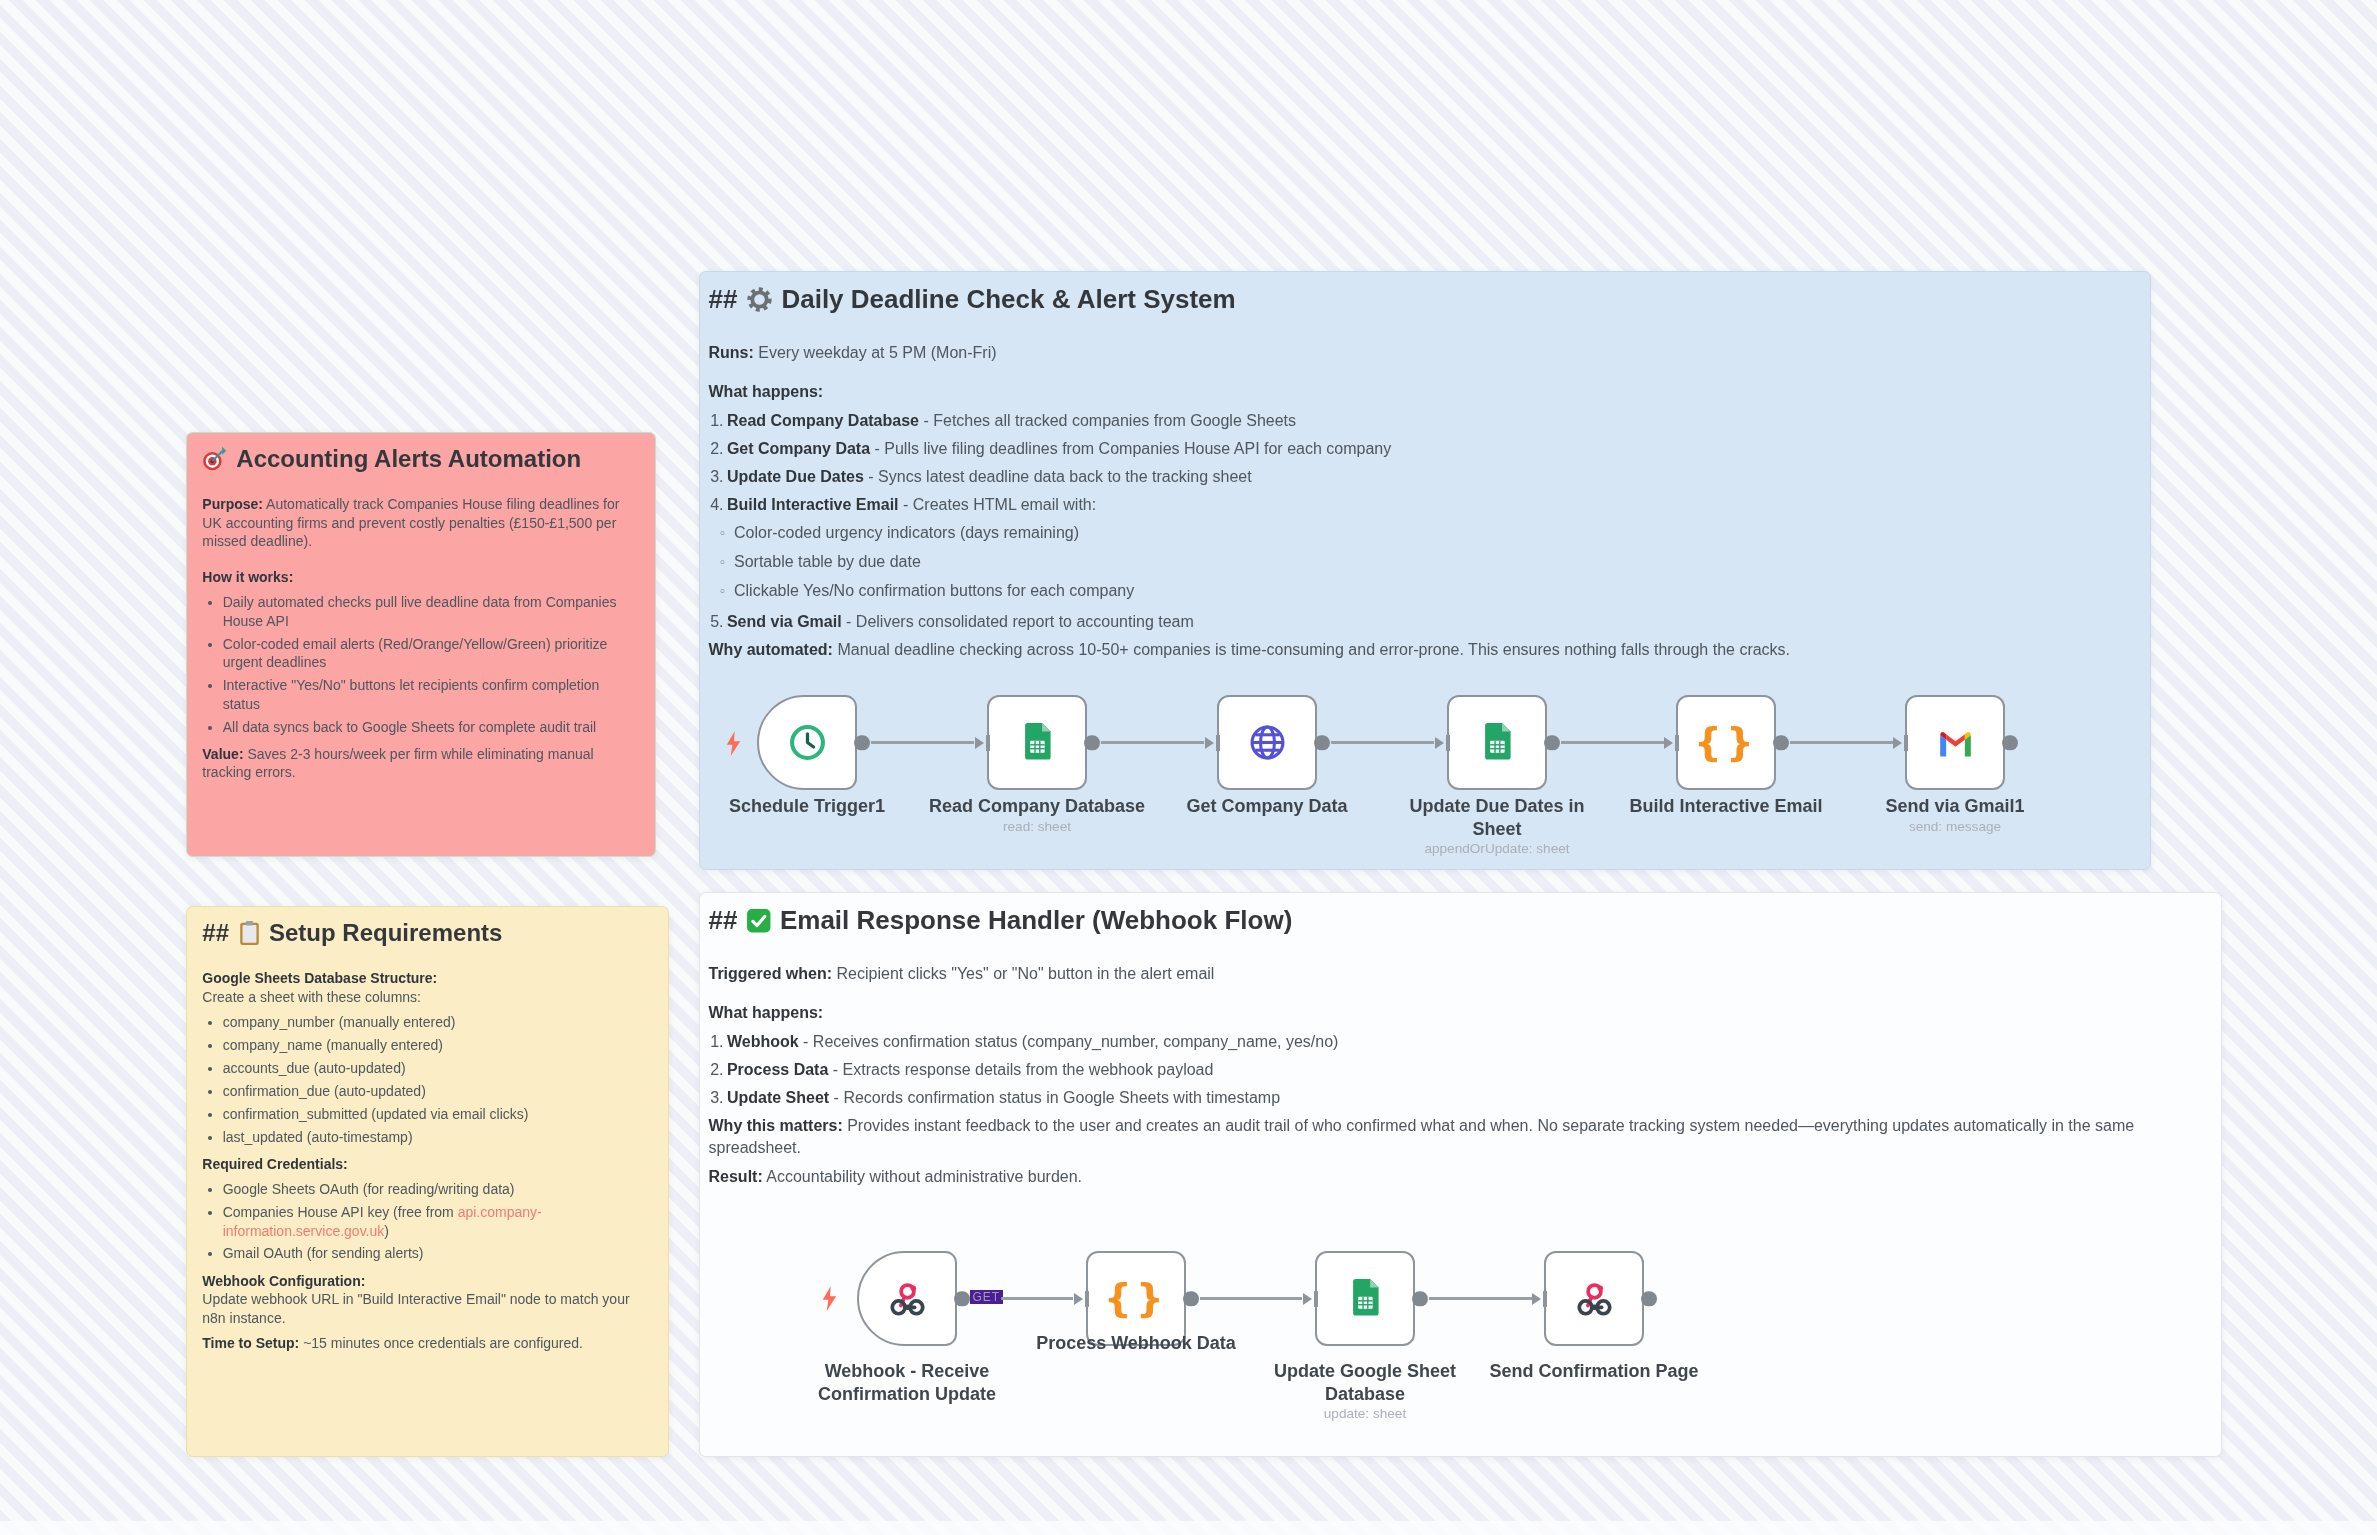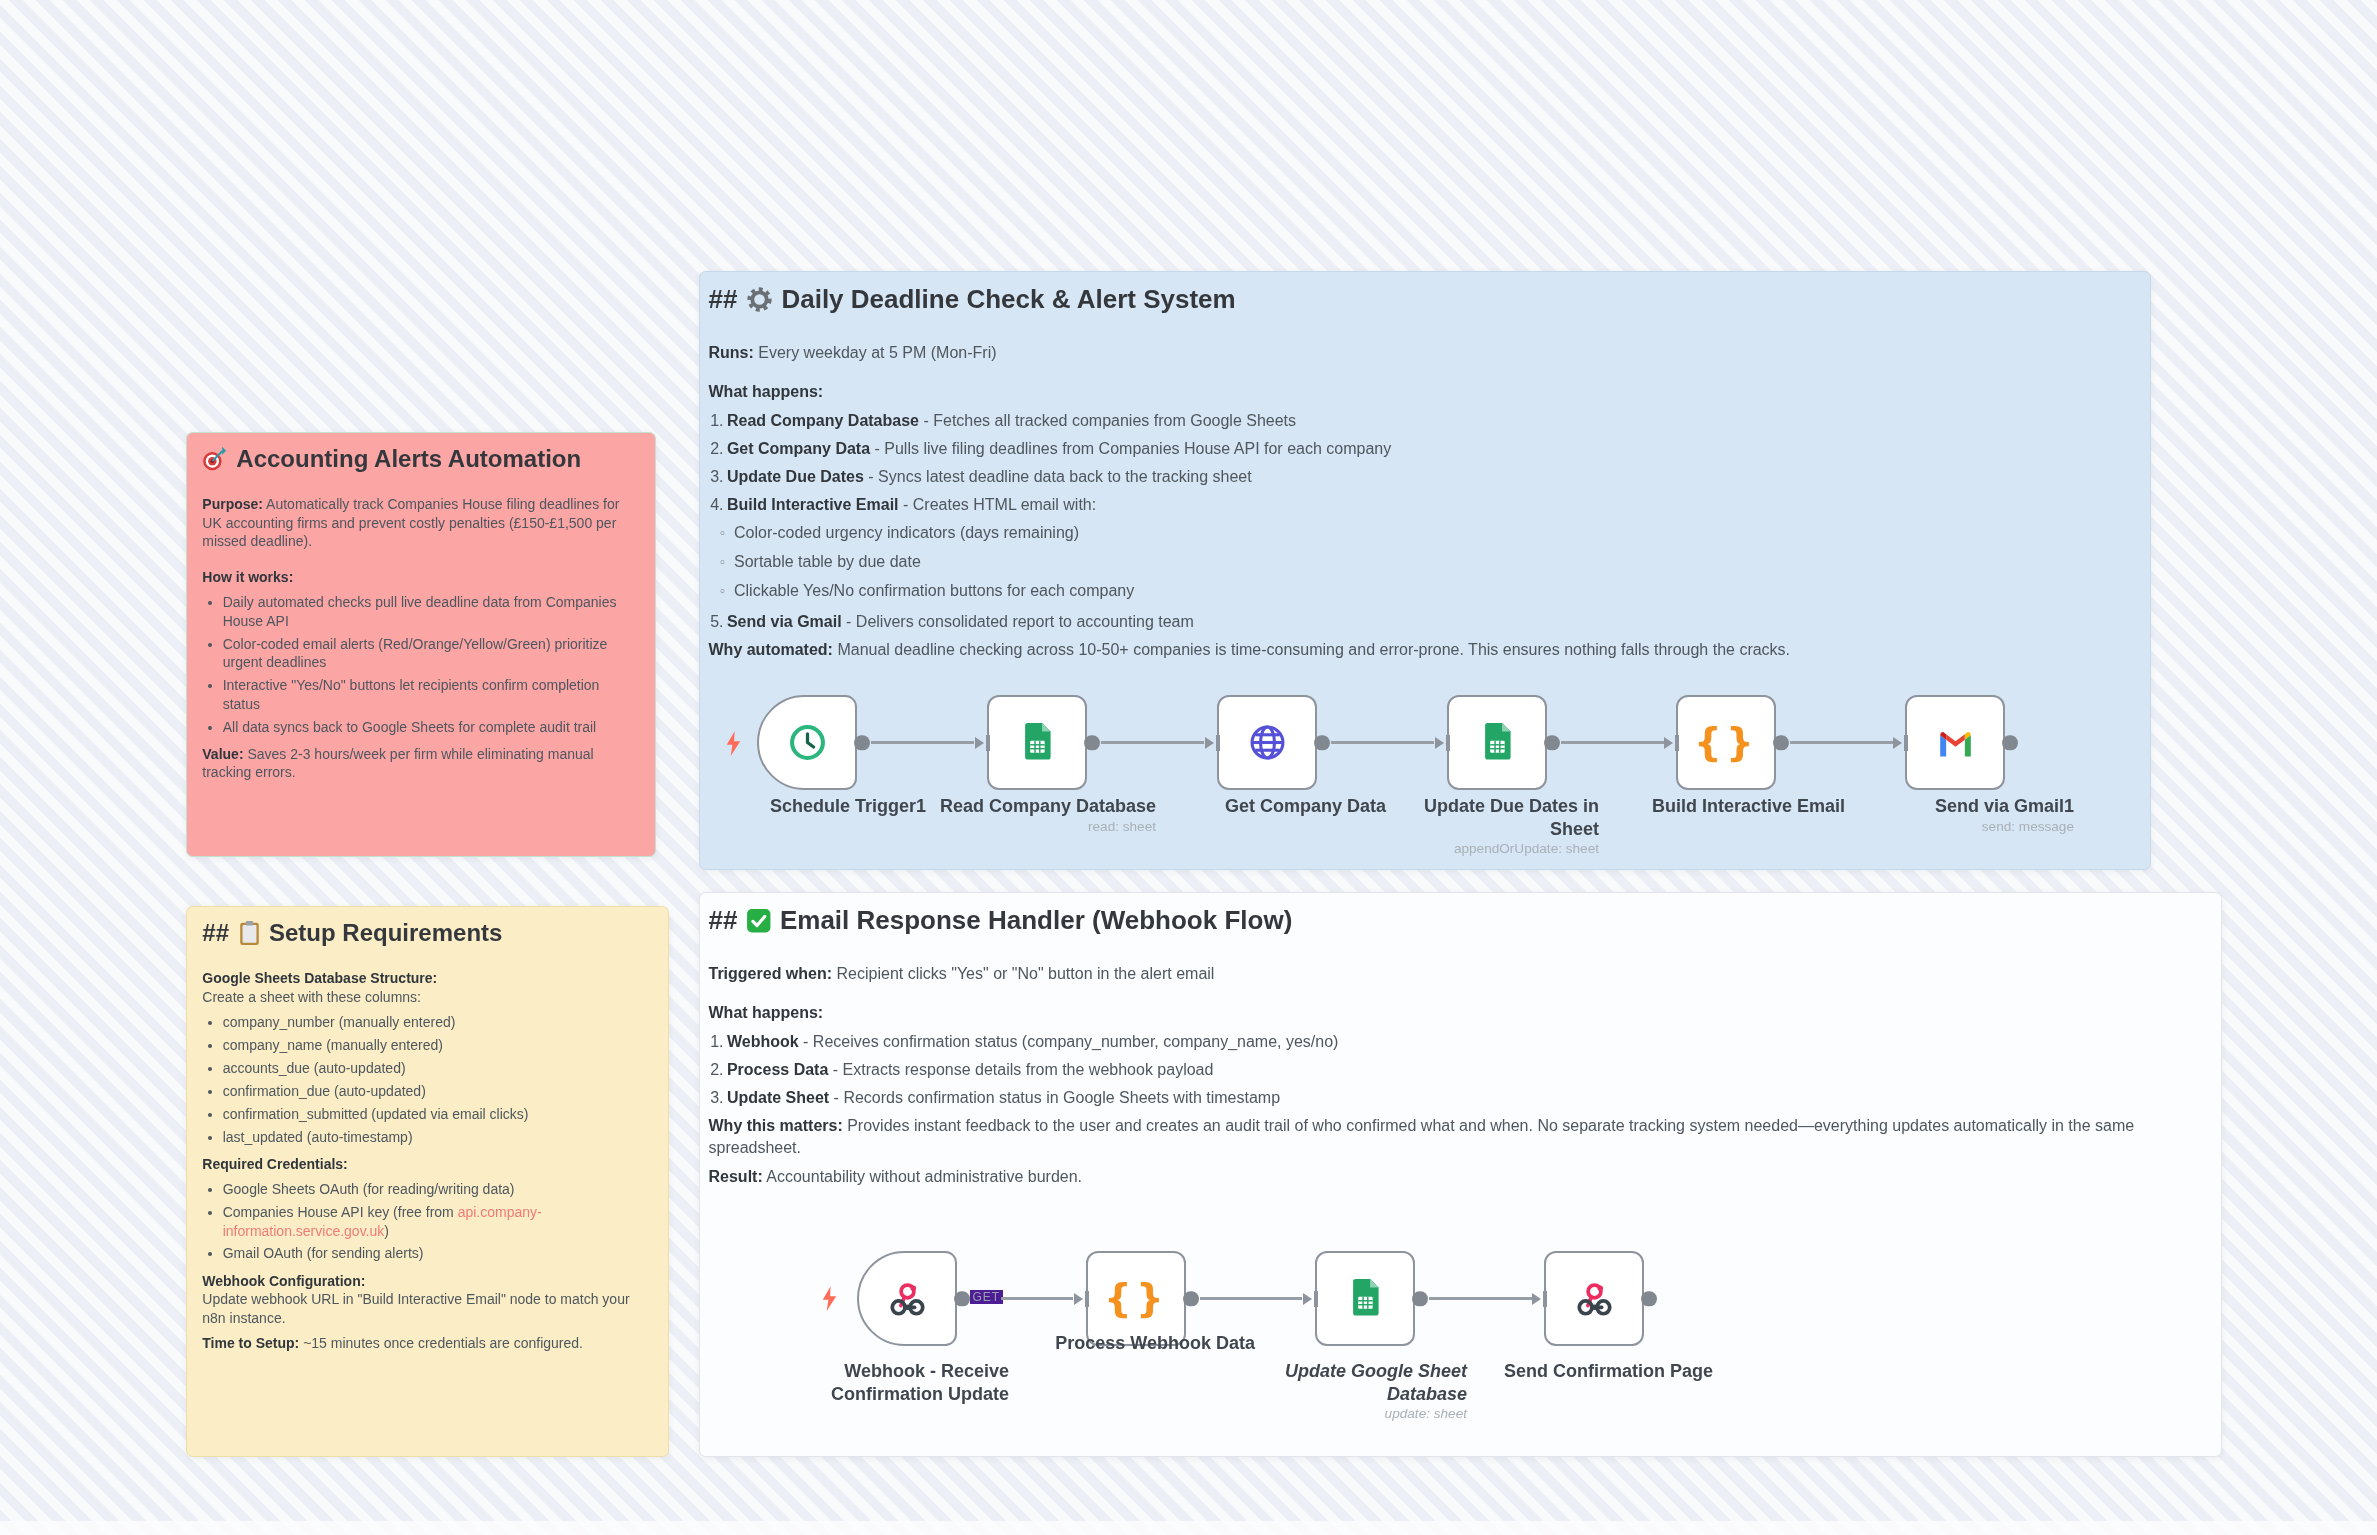--- a/index.html
+++ b/index.html
@@ -44,21 +44,21 @@
 
   
   .node{position:absolute;width:100px;height:95px;background:#ffffff;border:2.1px solid #8e949d;
         border-radius:12px;box-sizing:border-box;display:flex;align-items:center;justify-content:center;}
   .node.trigger{border-radius:49px 12px 12px 49px;}
   .port-out{position:absolute;right:-14.5px;top:50%;transform:translateY(-50%);width:15.3px;height:15.3px;border-radius:50%;background:#82888f;}
   .port-in-tri{position:absolute;left:-13.6px;top:50%;transform:translateY(-50%);width:0;height:0;
         border-top:6.8px solid transparent;border-bottom:6.8px solid transparent;border-left:9.4px solid #8e949d;}
   .port-in-bar{position:absolute;left:-3px;top:50%;transform:translateY(-50%);width:4.3px;height:16px;background:#8e949d;}
   .wire{position:absolute;height:2.6px;background:#989ea6;}
-  .node-caption{position:absolute;width:238px;text-align:right;}
+  .node-caption{position:absolute;width:238px;text-align:center;}
   .node-label{font-size:18px;font-weight:600;color:#40464e;line-height:1.25;}
   .node-sub{font-size:13.6px;color:#a9b0b8;margin-top:1px;}
   .bolt{position:absolute;}
   .get-badge{position:absolute;font-size:12px;color:#9aa1a9;letter-spacing:0.9px;background:#4c1d95;padding:0 2.6px;}
   .braces{font-size:39px;font-weight:600;color:#f5921f;letter-spacing:4.3px;font-family:"DejaVu Sans", sans-serif;}
   .bottom-edge{position:absolute;left:0;top:1521px;width:2377px;height:15.3px;background:rgba(252,252,254,.85);}
 </style>
 </head>
 <body>
 
@@ -338,21 +338,21 @@
     </svg>
     <span class="port-out"></span>
   </div>
 
   <div class="node-caption" style="left:788px;top:1360px;width:204px;margin-left:17px;">
     <div class="node-label">Webhook - Receive Confirmation Update</div>
   </div>
   <div class="node-caption" style="left:1017px;top:1332px;">
     <div class="node-label">Process Webhook Data</div>
   </div>
-  <div class="node-caption" style="left:1246px;top:1360px;width:204px;margin-left:17px;font-style:italic;">
+  <div class="node-caption" style="left:1246px;top:1360px;width:204px;margin-left:17px;">
     <div class="node-label">Update Google Sheet Database</div>
     <div class="node-sub">update: sheet</div>
   </div>
   <div class="node-caption" style="left:1475px;top:1360px;">
     <div class="node-label">Send Confirmation Page</div>
   </div>
 
   <div class="bottom-edge"></div>
 </div>
 

